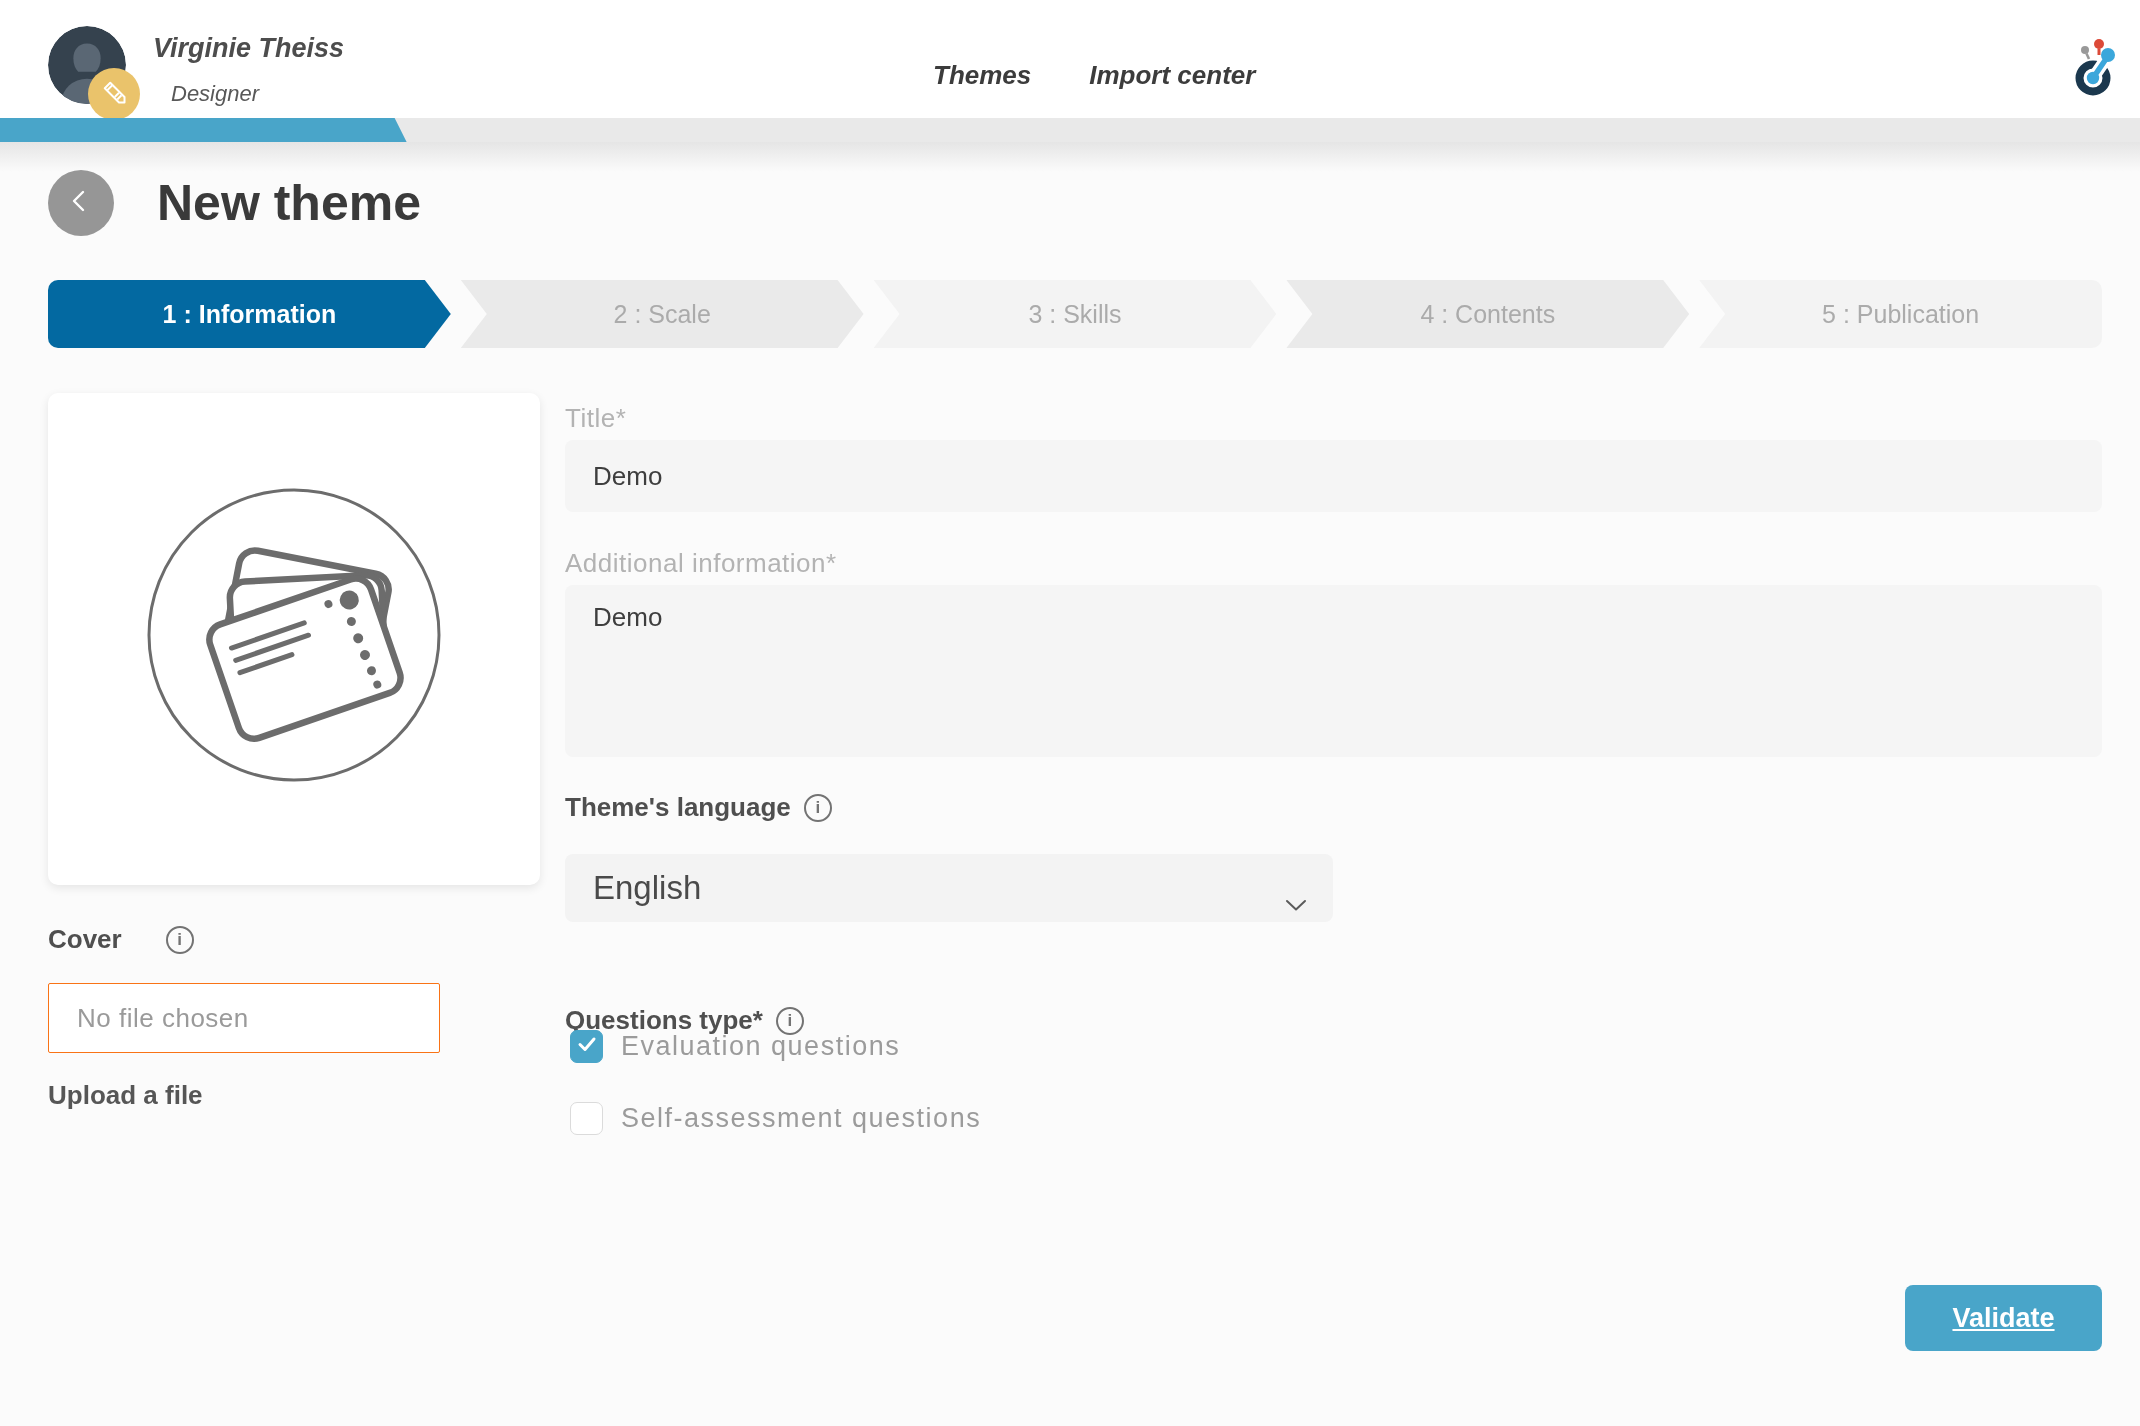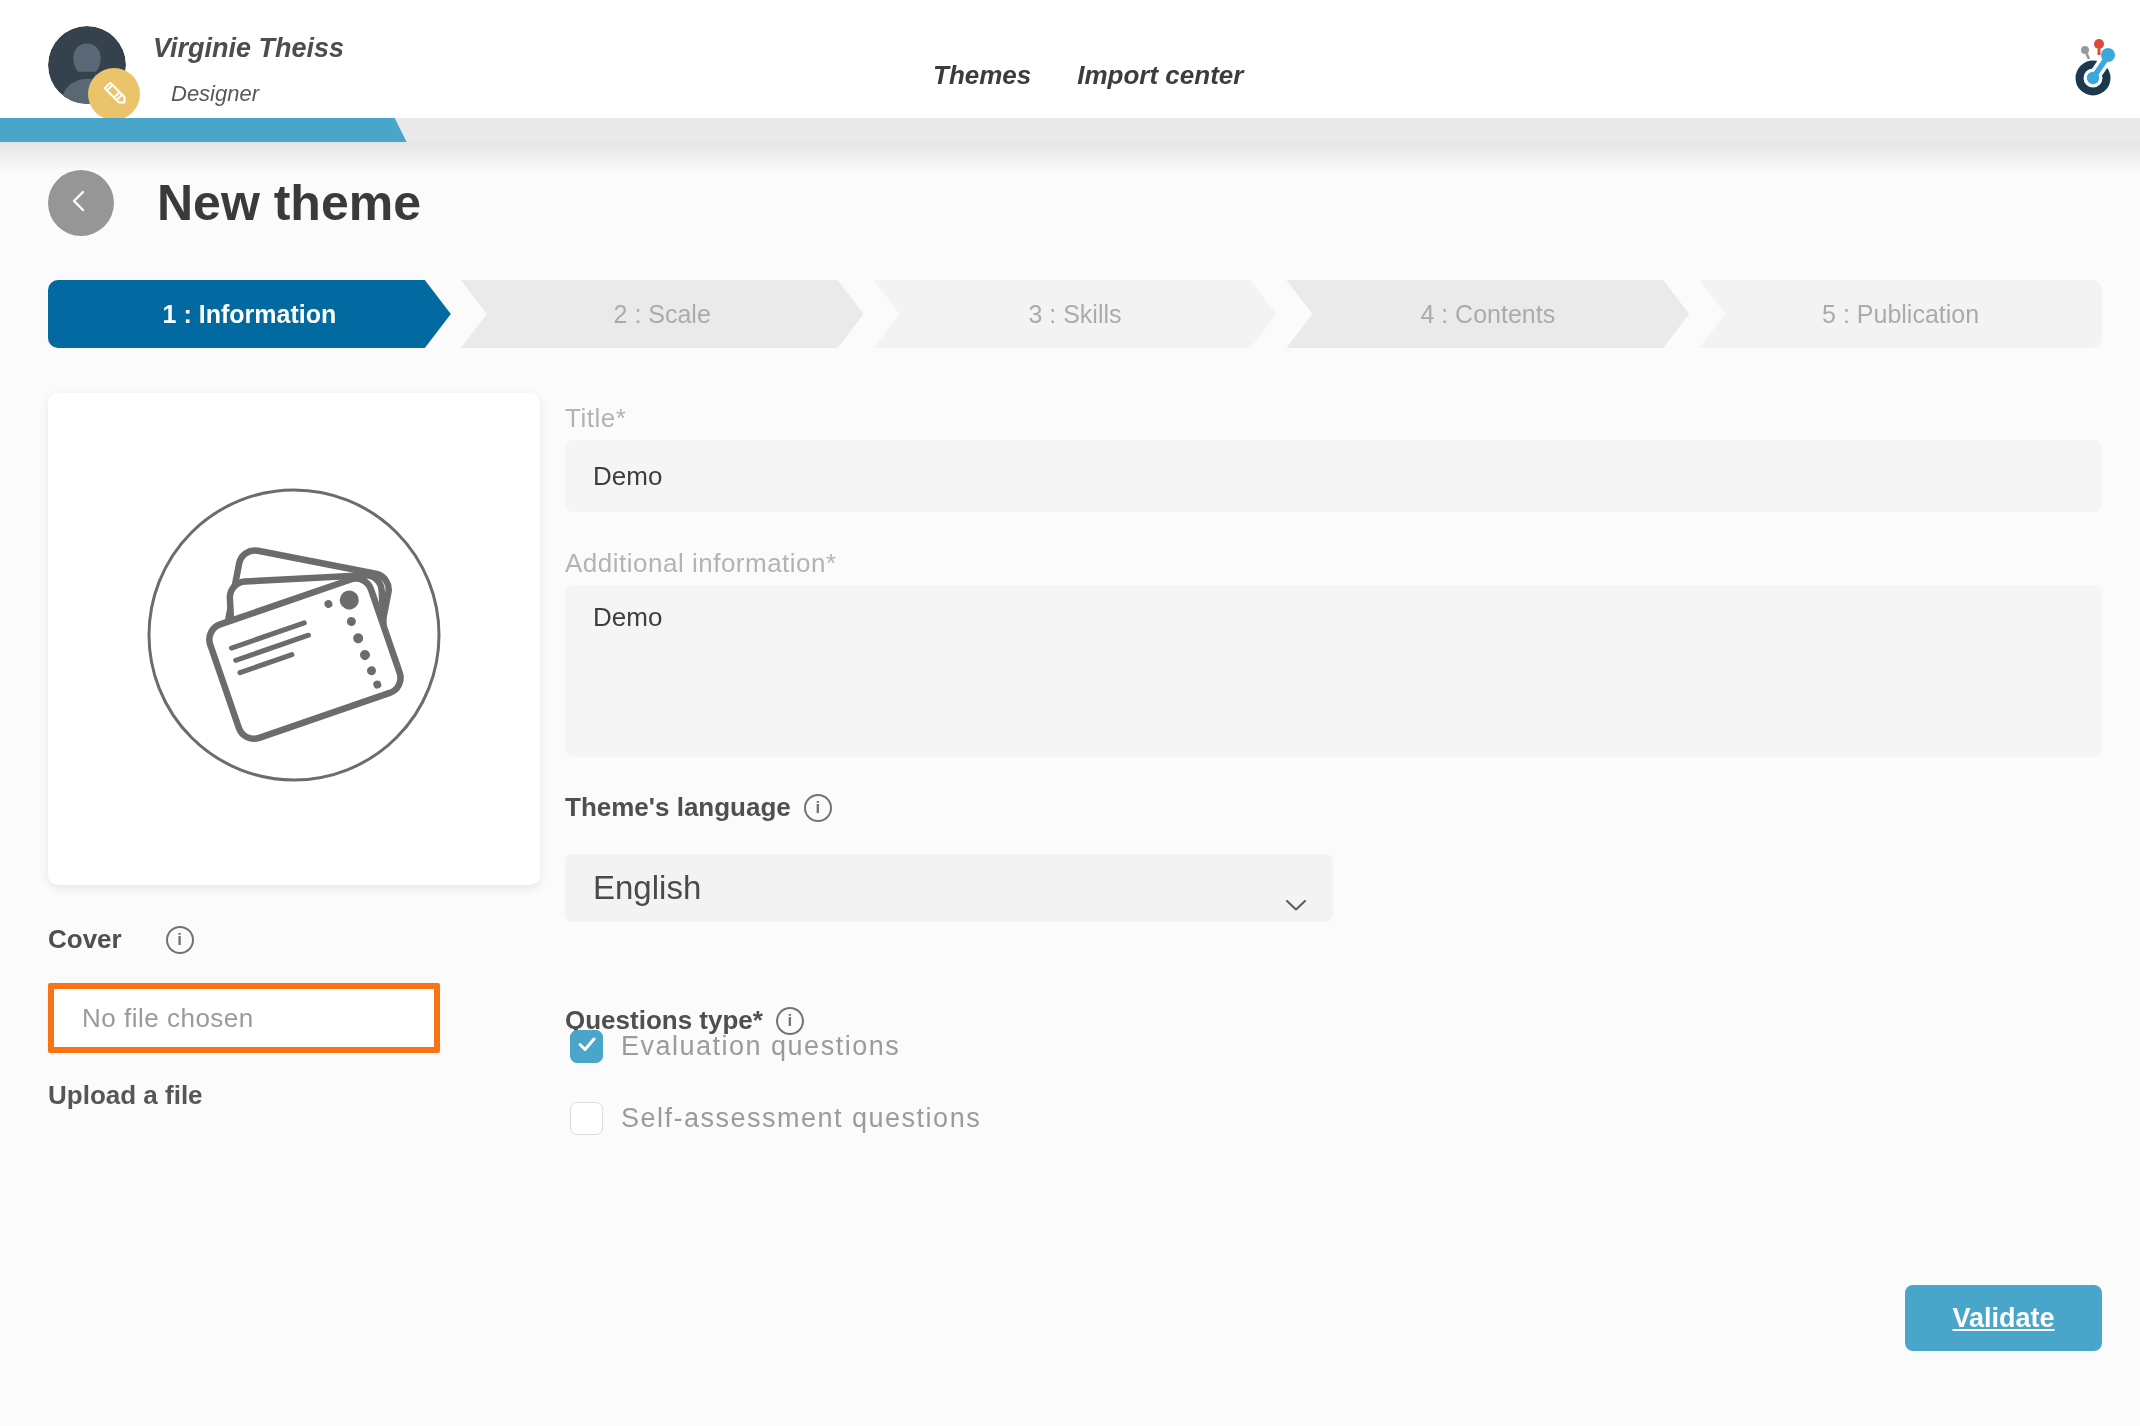--- a/index.html
+++ b/index.html
@@ -8,21 +8,21 @@
   .screen { position:relative; width:2140px; height:1426px; background:#ffffff; overflow:hidden; }
 
   
   .header { position:absolute; top:16px; left:0; width:100%; height:110px; background:#ffffff;font-style:italic; }
   .avatar { position:absolute; left:48px; top:10px; width:78px; height:78px; border-radius:50%; cursor:pointer; }
   .avatar svg { display:block; }
   .badge { position:absolute; left:88px; top:52px; width:52px; height:52px; border-radius:50%;
            background:#EAC36B; display:flex; align-items:center; justify-content:center; }
   .user-name { position:absolute; left:153px; top:17px; font-size:27px; font-weight:bold; color:#4D4D4D; }
   .user-role { position:absolute; left:171px; top:57px; font-size:22px; color:#585858;margin-top:8px; }
-  .nav { position:absolute; left:933px; top:0; height:118px; display:flex; align-items:center; gap:46px; }
+  .nav { position:absolute; left:933px; top:0; height:118px; display:flex; align-items:center; gap:58px; }
   .nav-item { font-size:26px; font-weight:bold; color:#3C3C3C; cursor:pointer; white-space:nowrap; }
   .logo { position:absolute; left:2068px; top:20px; width:50px; height:62px; cursor:pointer; }
 
   
   .progress-track { position:absolute; top:118px; left:0; width:100%; height:24px; background:#E9E9E9; }
   .progress-fill { height:100%; width:19%; background:#49A5C9;
                    clip-path:polygon(0 0, calc(100% - 12px) 0, 100% 100%, 0 100%); }
 
   
   .main { position:absolute; top:142px; left:0; right:0; bottom:0; background:#FBFBFB; }
@@ -51,21 +51,21 @@
   .cover-card { position:absolute; left:48px; top:251px; width:492px; height:492px; background:#ffffff;
                 border-radius:10px; box-shadow:0 3px 10px rgba(0,0,0,0.09);
                 display:flex; align-items:center; justify-content:center; }
   .label-row { position:absolute; display:flex; align-items:center; gap:13px; }
   .label-dark { font-size:26px; font-weight:bold; color:#4F4F4F; }
   .info-icon { width:28px; height:28px; border:2px solid #737373; border-radius:50%;
                display:inline-flex; align-items:center; justify-content:center;
                font-size:17px; font-weight:bold; color:#737373; cursor:pointer; flex:0 0 auto; }
   .cover-label-row { left:48px; top:782px;gap:44px; }
   .file-box { position:absolute; left:48px; top:841px; width:392px; height:70px; background:#ffffff;
-              border:6px solid #f97316; border-radius:2px; display:flex; align-items:center;
+              border:1px solid #f97316; border-radius:2px; display:flex; align-items:center;
               padding-left:28px; font-size:26px; color:#9A9A9A; letter-spacing:0.5px; cursor:pointer; }
   .upload-label { position:absolute; left:48px; top:938px; font-size:26px; font-weight:bold;
                   color:#565656; cursor:pointer; }
 
   
   .lbl-light { position:absolute; font-size:26px; color:#B3B3B3; letter-spacing:0.5px; }
   .text-input { position:absolute; left:565px; width:1537px; height:72px; background:#F5F5F5;
                 border:none; border-radius:8px; padding:0 28px; font-size:26px; color:#3E3E3E;
                 font-family:"Liberation Sans", sans-serif; outline:none; }
   .text-area { position:absolute; left:565px; top:443px; width:1537px; height:172px; background:#F5F5F5;

